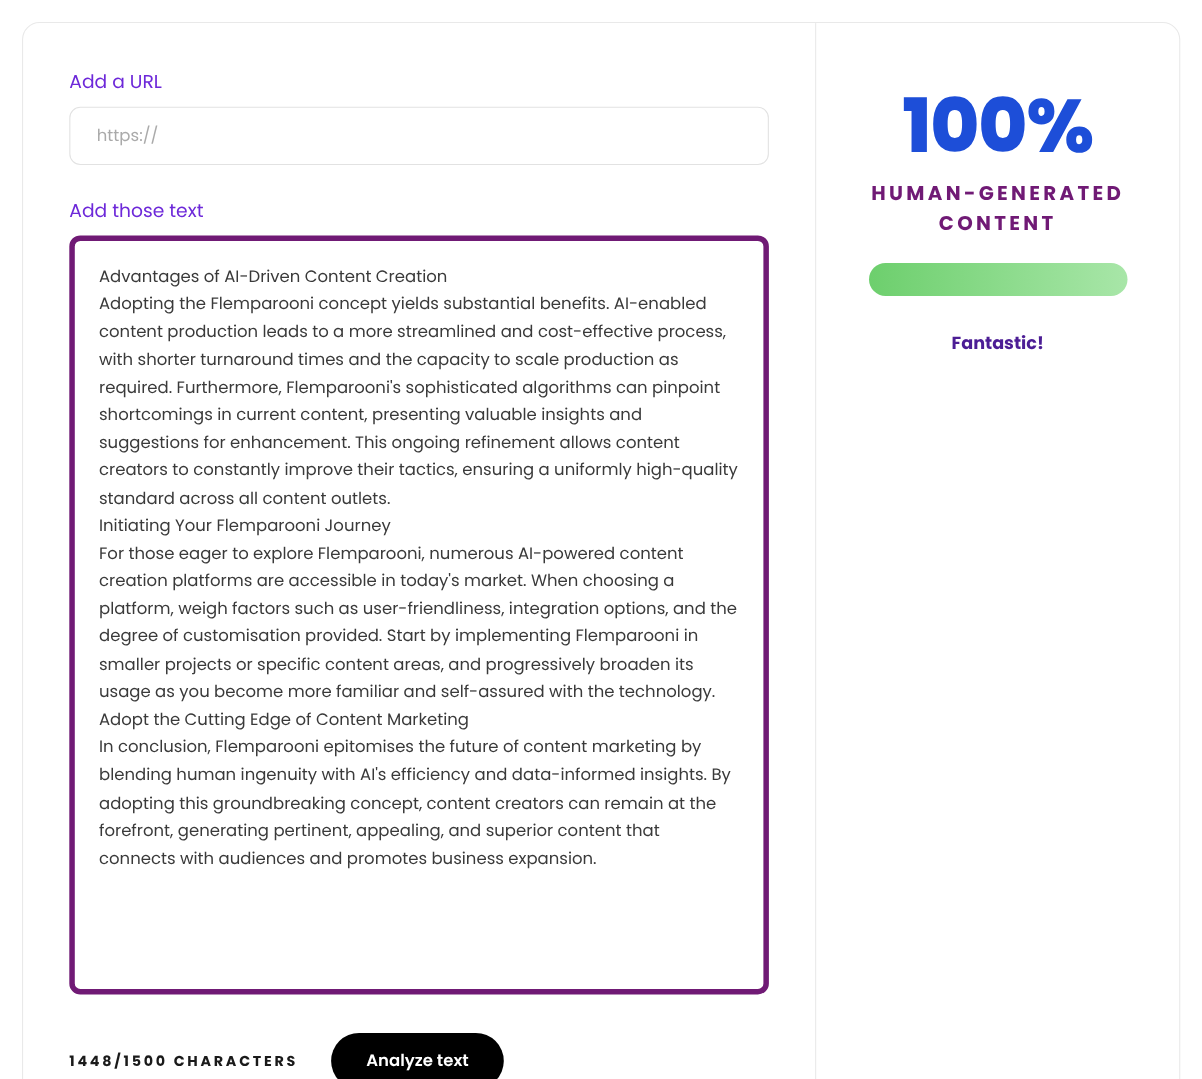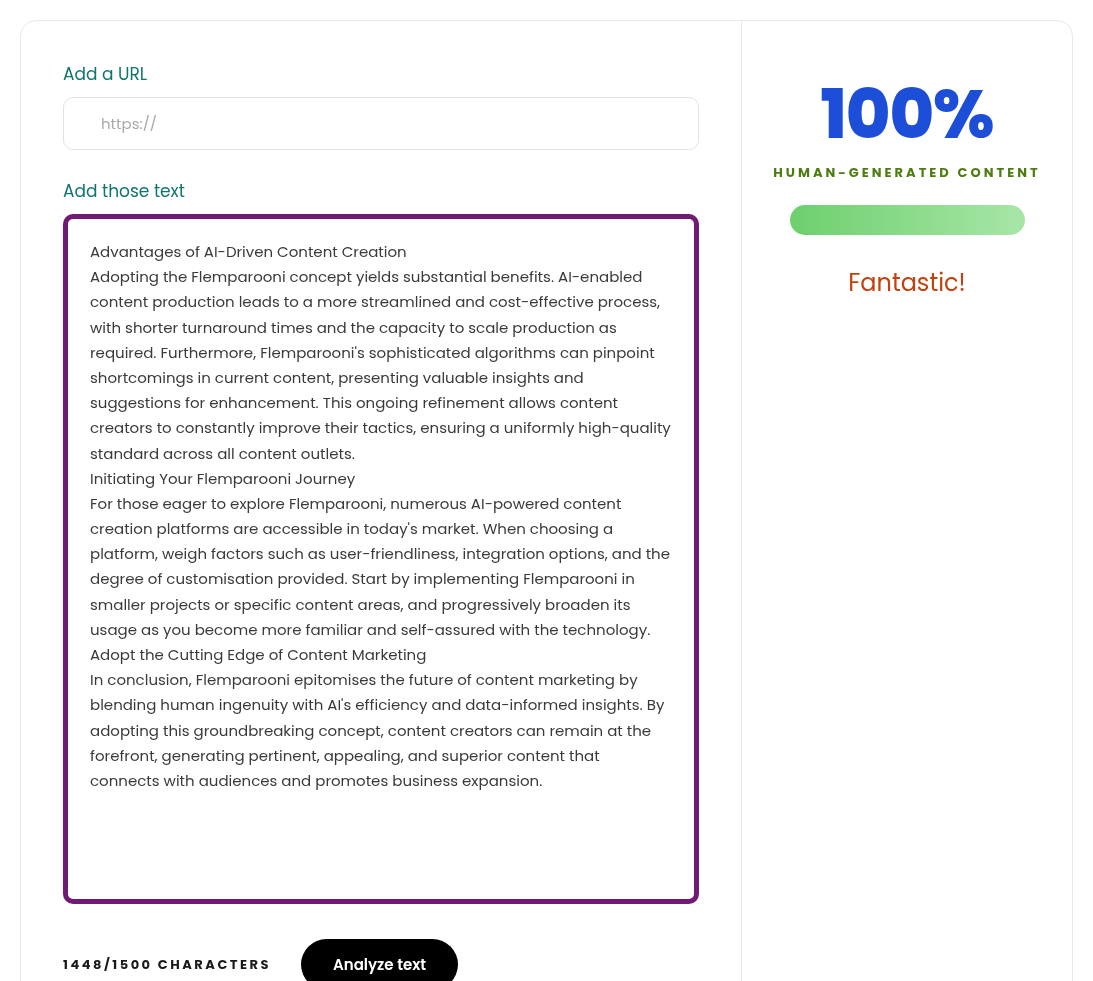--- a/index.html
+++ b/index.html
@@ -24,27 +24,27 @@
     border-right: 1px solid #e9e9e9;
   }
   .right-panel {
     width: 330px;
     padding: 60px 24px 40px 24px;
     text-align: center;
   }
   .field-label {
     font-size: 17px;
     font-weight: 400;
-    color: #0f766e;
+    color: #6d28d9;
     margin-bottom: 10px;
     display: block;
   }
   .url-input {
     width: 100%;
-    padding: 14px 37px;
+    padding: 14px 24px;
     border: 1px solid #e2e2e2;
     border-radius: 10px;
     font-size: 15px;
     font-family: inherit;
     color: #555;
     outline: none;
     margin-bottom: 28px;
   }
   .url-input::placeholder { color: #aaa; }
   .text-area {
@@ -86,37 +86,37 @@
   }
   .score {
     font-size: 68px;
     font-weight: 800;
     color: #1d4ed8;
     letter-spacing: -1px;
     line-height: 1;
     margin-bottom: 14px;
   }
   .score-label {
-    font-size: 13px;
+    font-size: 18px;
     font-weight: 700;
     letter-spacing: 3px;
-    color: #4d7c0f;
+    color: #701a75;
     margin-bottom: 22px;
   }
   .progress-bar {
     width: 235px;
     height: 30px;
     background: linear-gradient(90deg, #6dcf6d 0%, #a8e6a8 100%);
     border-radius: 20px;
     margin: 0 auto 30px auto;
   }
   .verdict {
-    font-size: 24px;
-    font-weight: 400;
-    color: #c2410c;
+    font-size: 16px;
+    font-weight: 700;
+    color: #4c1d95;
   }
 </style>
 </head>
 <body>
 
 <div class="container">
   <div class="left-panel">
     <label class="field-label">Add a URL</label>
     <input type="text" class="url-input" placeholder="https://" style="">
 

